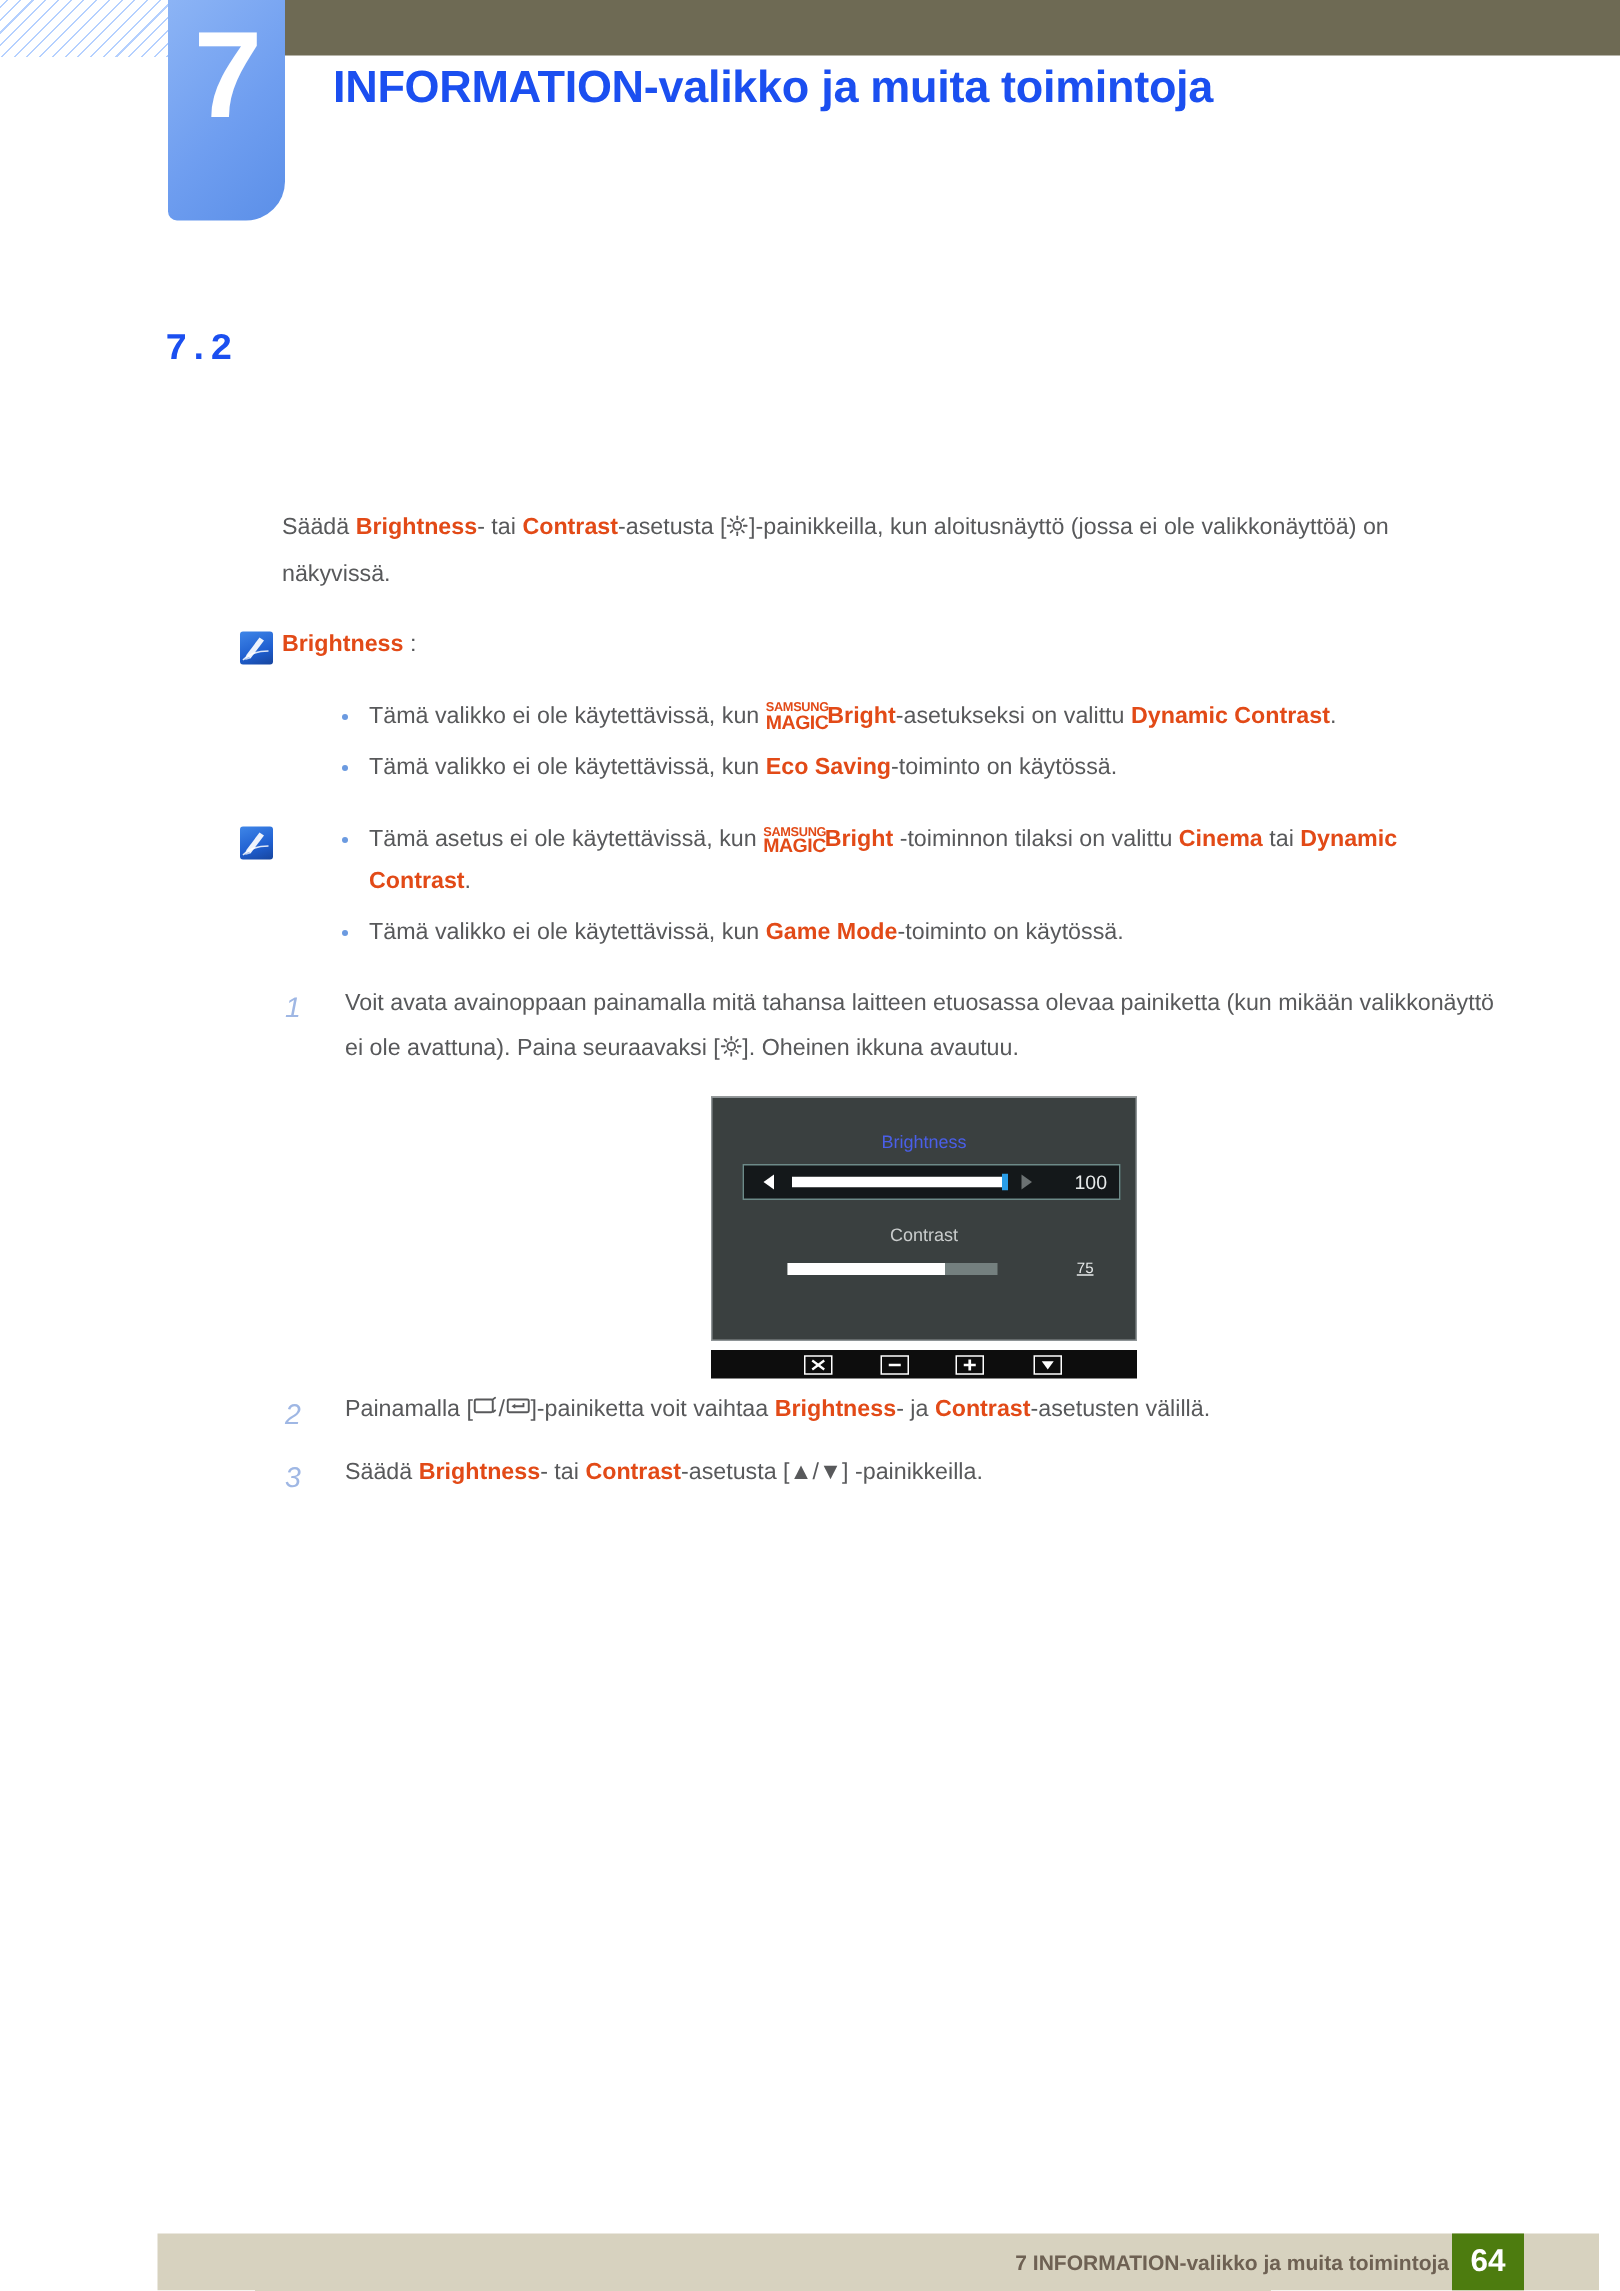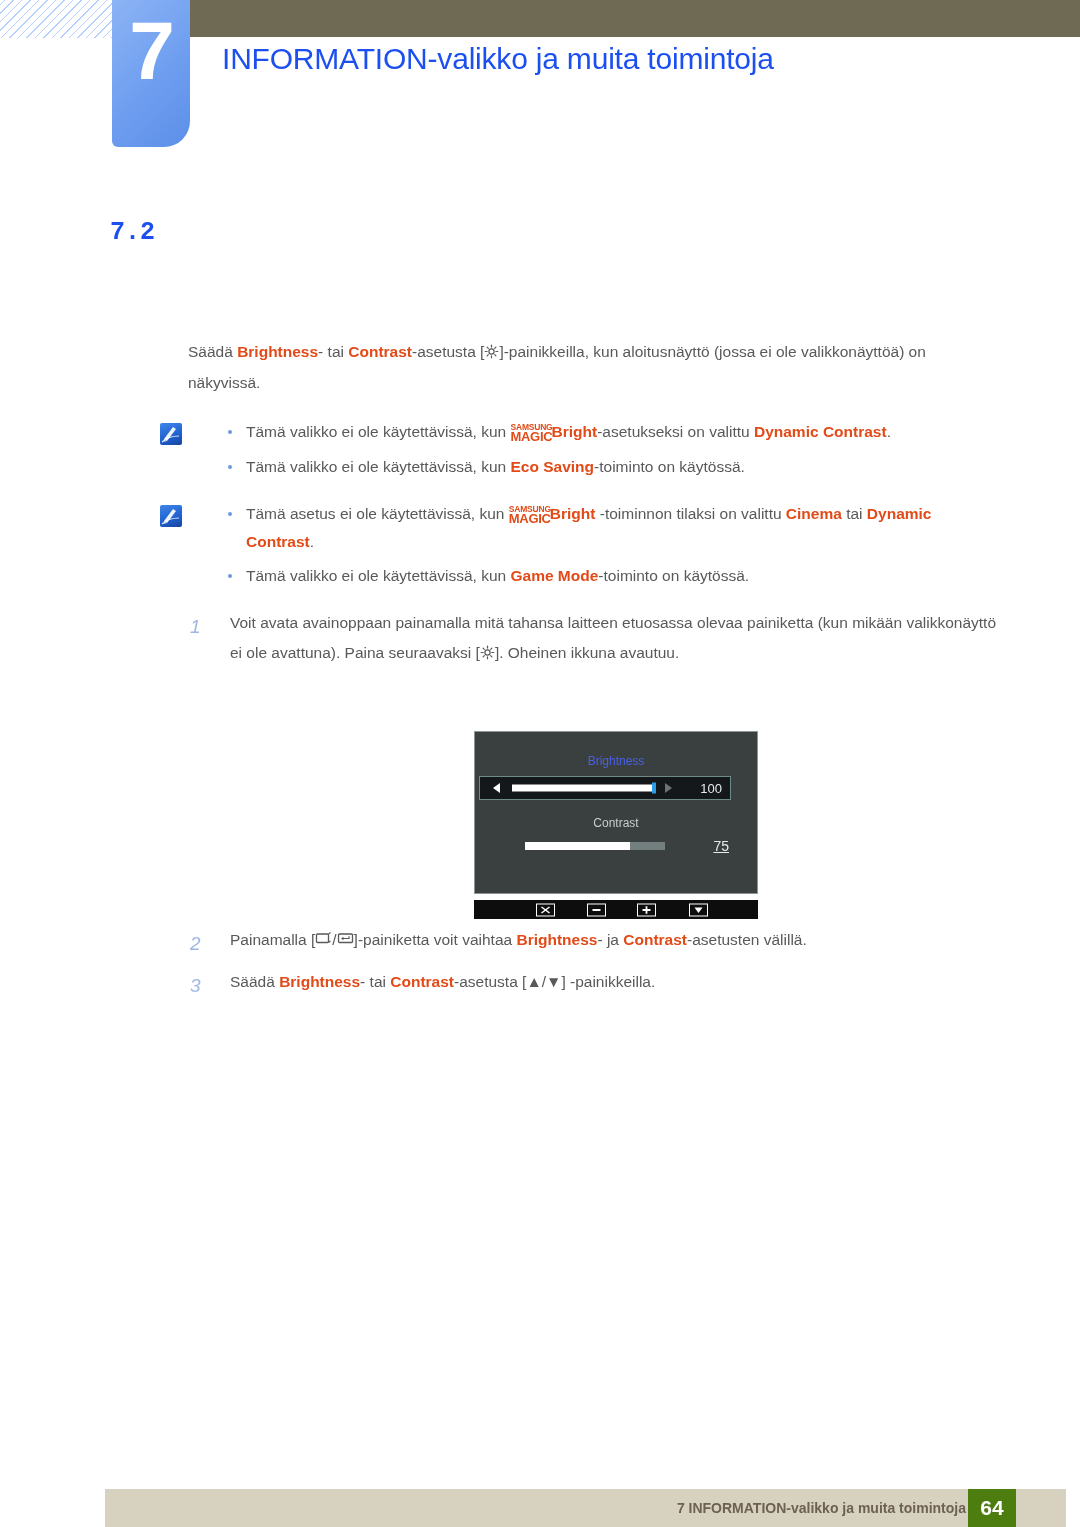--- a/index.html
+++ b/index.html
@@ -50,21 +50,21 @@
     font-size: 82px;
     line-height: 1;
     font-weight: bold;
     color: #ffffff;
     letter-spacing: -2px;
   }
   .chapter-title {
     position: absolute;
     left: 222px; top: 42px;
     font-size: 30px;
-    font-weight: normal;
+    font-weight: bold;
     color: #1b4ff0;
     letter-spacing: -0.2px;
     white-space: nowrap;
   }
 
   
   .section-wrap {
     position: absolute;
     left: 110px; top: 218px;
     width: 900px;
@@ -197,21 +197,21 @@
     text-align: center;
     font-size: 12px;
     color: #c9cccc;
   }
   .osd-label.sel { color: #4a5fe8; }
   .osd-bright-label { top: 22px; }
   .osd-contrast-label { top: 84px; }
 
   .osd-bright-row {
     position: absolute;
-    left: 4px; top: 44px;
+    left: 20px; top: 44px;
     width: 252px; height: 24px;
     background: #14181a;
     border: 1px solid #6d8a88;
     box-sizing: border-box;
   }
   .arrow-l, .arrow-r {
     position: absolute;
     top: 50%;
     transform: translateY(-50%);
     width: 0; height: 0;
@@ -266,21 +266,21 @@
     position: absolute;
     left: 34px; top: 50%;
     transform: translateY(-50%);
     width: 105px; height: 8px;
     background: #ffffff;
   }
   .osd-contrast-value {
     position: absolute;
     right: 14px; top: 50%;
     transform: translateY(-50%);
-    font-size: 14px;
+    font-size: 10px;
     color: #e7eaea;
     text-decoration: underline;
   }
 
   .osd-toolbar {
     position: absolute;
     left: 0; top: 169px;
     width: 284px; height: 19px;
     background: #0d0d0d;
   }
@@ -361,20 +361,21 @@
         </svg></span><span>]-painikkeilla, kun aloitusnäyttö (jossa ei ole valikkonäyttöä) on näkyvissä.</span></p>
 
   <div class="note">
     <span class="note-icon">
       <svg width="22" height="22" viewBox="0 0 22 22">
         <path d="M4 16 L13 4 L16 6 L7 18 Z" fill="#ffffff" opacity="0.92"></path>
         <path d="M4 16 L7 18 L3.5 19 Z" fill="#ffffff" opacity="0.7"></path>
         <path d="M2 19 C6 15, 12 13, 19 13" stroke="#ffffff" stroke-width="1.1" fill="none" opacity="0.85"></path>
       </svg>
     </span>
+    <div class="note-title"><span class="note-head">Brightness</span><span> :</span></div>
     <ul class="bullets">
       <li><span>Tämä valikko ei ole käytettävissä, kun </span><span class="smagic"><span class="s1">SAMSUNG</span><span class="s2">MAGIC</span></span><b class="o">Bright</b><span>-asetukseksi on valittu </span><b class="o">Dynamic Contrast</b><span>.</span></li>
       <li><span>Tämä valikko ei ole käytettävissä, kun </span><b class="o">Eco Saving</b><span>-toiminto on käytössä.</span></li>
     </ul>
   </div>
 
   <div class="note">
     <span class="note-icon">
       <svg width="22" height="22" viewBox="0 0 22 22">
         <path d="M4 16 L13 4 L16 6 L7 18 Z" fill="#ffffff" opacity="0.92"></path>

